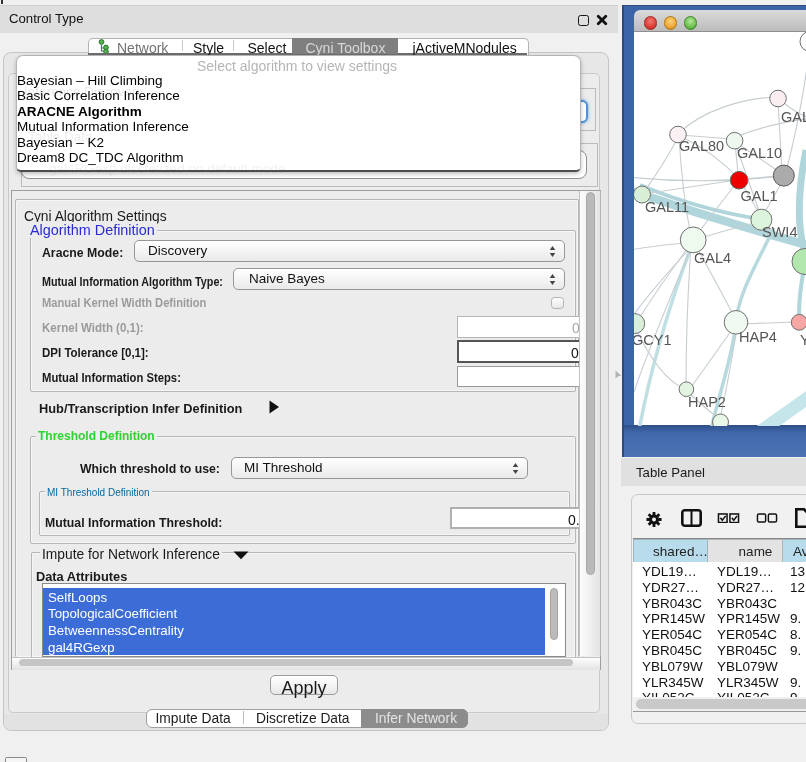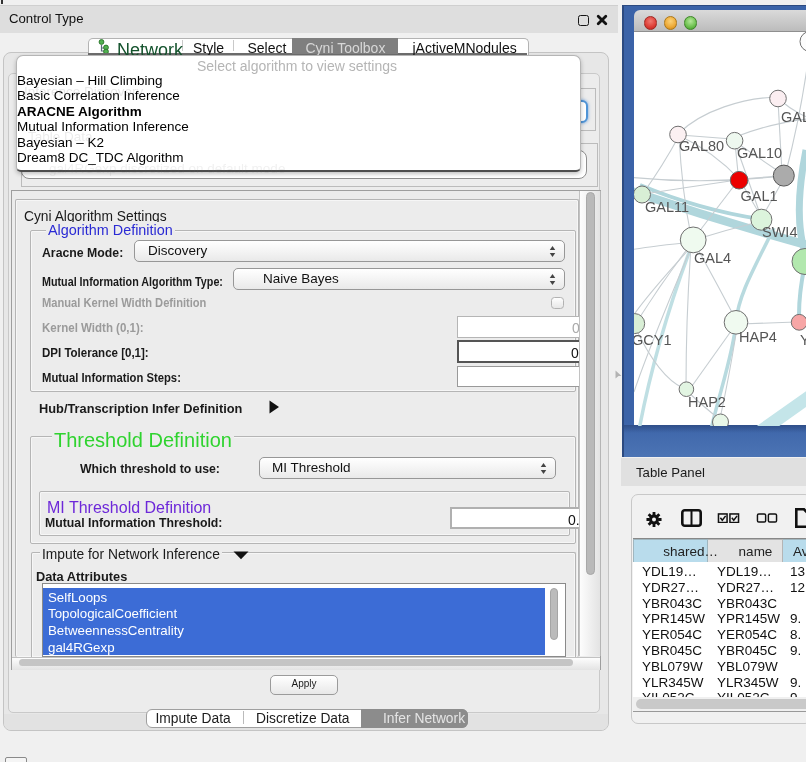--- a/index.html
+++ b/index.html
@@ -38,50 +38,50 @@
 <div class="ab" style="left:88px;top:53px;width:439px;height:1.5px;background:#6e6e6e;"></div>
 <div class="ab" style="left:292px;top:37.5px;width:105.5px;height:16.5px;background:#7f7f7f;"></div>
 <div class="ab" style="left:182px;top:40px;width:1px;height:11px;background:#c9c9c9;"></div>
 <div class="ab" style="left:232.5px;top:40px;width:1px;height:11px;background:#c9c9c9;"></div>
 <svg class="ab" style="left:96px;top:38px;" width="14" height="15" viewBox="0 0 14 15">
 <path d="M5.5 7 V13 H8 M5.5 10 H8" stroke="#5a6b7a" stroke-width="1.2" fill="none"></path>
 <circle cx="5.5" cy="4" r="2.4" fill="#51b151" stroke="#2d7a2d"></circle>
 <circle cx="10" cy="9.5" r="2.4" fill="#51b151" stroke="#2d7a2d"></circle>
 <circle cx="10" cy="13.5" r="2.4" fill="#51b151" stroke="#2d7a2d"></circle>
 </svg>
-<div class="ab" style="left:117px;top:39.5px;font-size:18px;color:#14532d;">Network</div>
+<div class="ab" style="left:117px;top:39.5px;font-size:14px;color:#737373;">Network</div>
 <div class="ab" style="left:193px;top:39.5px;font-size:14px;color:#111;">Style</div>
 <div class="ab" style="left:247.5px;top:39.5px;font-size:14px;color:#111;">Select</div>
 <div class="ab" style="left:305.5px;top:39.5px;font-size:14px;color:#d8d8d8;">Cyni Toolbox</div>
 <div class="ab" style="left:412.5px;top:39.5px;font-size:14px;color:#111;">jActiveMNodules</div>
 
 <div class="ab" style="left:21px;top:88px;width:575px;height:43px;border:1px solid #bbb;box-sizing:border-box;"></div>
 <div class="ab" style="left:450px;top:100px;width:138px;height:23px;background:#fff;border:2px solid #4f94d6;border-radius:6px;box-sizing:border-box;box-shadow:0 0 2.5px 1px rgba(90,150,220,0.5);"></div>
 <div class="ab" style="left:21px;top:143px;width:575px;height:42px;border:1px solid #bbb;"></div>
 <div class="ab" style="left:21px;top:150px;width:564px;height:27px;background:#fff;border:1px solid #8f8f8f;border-radius:8px;"></div>
 
 <div class="ab" style="left:10.5px;top:189.5px;width:590.5px;height:480.5px;background:#ececec;border:1px solid #9e9e9e;box-sizing:border-box;"></div>
 
 <groupbox style="left:15px;top:199px;width:561.5px;height:457px;border-bottom:none;"></groupbox>
 <div class="gtitle" style="left:22px;top:192.5px;margin-top:16px;">Cyni Algorithm Settings</div>
 
 <groupbox style="left:30px;top:230px;width:543.5px;height:160px;"></groupbox>
-<div class="gtitle" style="left:46px;top:221.5px;color:#2a2ad4;font-size:14.4px;">Algorithm Definition</div>
+<div class="gtitle" style="left:28px;top:221.5px;color:#2a2ad4;font-size:14.4px;">Algorithm Definition</div>
 
 <div class="lbl" style="transform:scaleX(0.96);transform-origin:0 50%;left:42px;top:245px;">Aracne Mode:</div>
 <div class="combo" style="left:134px;top:240px;width:431px;height:22px;box-sizing:border-box;padding-left:8px;">
   <span class="tx" style="left:13px;">Discovery</span>
   <svg class="stepper" viewBox="0 0 9 14">
       <path d="M4.5 0 L8 5 H1 Z" fill="#444"></path>
       <path d="M4.5 14 L8 9 H1 Z" fill="#444"></path>
     </svg>
 </div>
 <div class="lbl" style="transform:scaleX(0.84);transform-origin:0 50%;left:42px;top:273.5px;">Mutual Information Algorithm Type:</div>
 <div class="combo" style="left:233px;top:268px;width:332px;height:22px;box-sizing:border-box;">
-  <span class="tx" style="left:29px;">Naive Bayes</span>
+  <span class="tx" style="left:15px;">Naive Bayes</span>
   <svg class="stepper" viewBox="0 0 9 14">
       <path d="M4.5 0 L8 5 H1 Z" fill="#444"></path>
       <path d="M4.5 14 L8 9 H1 Z" fill="#444"></path>
     </svg>
 </div>
 <div class="glbl" style="transform:scaleX(0.87);transform-origin:0 50%;left:42px;top:295px;">Manual Kernel Width Definition</div>
 <div class="ab" style="left:550.5px;top:297px;width:13px;height:12px;background:linear-gradient(#fefefe,#e7e7e7);border:1px solid #b2b2b2;border-radius:3.5px;box-sizing:border-box;"></div>
 <div class="glbl" style="transform:scaleX(0.9);transform-origin:0 50%;left:42px;top:320px;">Kernel Width (0,1):</div>
 <div class="field" style="left:425.5px;top:315.5px;width:142px;height:22px;box-sizing:border-box;border-color:#b5b5b5;">
     <span style="color:#a9a9a9;">0.0</span>
@@ -94,33 +94,33 @@
 <div class="field" style="left:425.5px;top:366px;width:142px;height:21px;box-sizing:border-box;">
     <span>6</span>
   </div>
 
 <div class="lbl" style="left:39px;top:401px;">Hub/Transcription Infer Definition</div>
 <svg class="ab" style="left:268px;top:400px;" width="12" height="14" viewBox="0 0 12 14">
     <path d="M1.5 0.5 L11 7 L1.5 13.5 Z" fill="#111"></path>
   </svg>
 
 <groupbox style="left:30px;top:436px;width:544px;height:106px;"></groupbox>
-<div class="gtitle" style="left:52px;top:428.5px;color:#2fd32f;font-size:20px;">Threshold Definition</div>
+<div class="gtitle" style="left:36px;top:428.5px;color:#2fd32f;font-size:12px;font-weight:bold;">Threshold Definition</div>
 
 <div class="lbl" style="transform:scaleX(0.96);transform-origin:0 50%;left:80px;top:460.5px;">Which threshold to use:</div>
-<div class="combo" style="left:231px;top:457px;width:297px;height:21.5px;box-sizing:border-box;margin-left:28px;">
+<div class="combo" style="left:231px;top:457px;width:297px;height:21.5px;box-sizing:border-box;">
   <span class="tx">MI Threshold</span>
   <svg class="stepper" viewBox="0 0 9 14">
       <path d="M4.5 0 L8 5 H1 Z" fill="#444"></path>
       <path d="M4.5 14 L8 9 H1 Z" fill="#444"></path>
     </svg>
 </div>
 
 <groupbox style="left:39px;top:491px;width:529px;height:42.5px;"></groupbox>
-<div class="gtitle" style="left:45px;top:499px;color:#6d28d9;font-size:16px;">MI Threshold Definition</div>
+<div class="gtitle" style="left:45px;top:487px;color:#0369a1;font-size:10px;">MI Threshold Definition</div>
 <div class="lbl" style="transform:scaleX(0.96);transform-origin:0 50%;left:45px;top:514.5px;">Mutual Information Threshold:</div>
 <div class="field" style="left:418.5px;top:506.5px;width:146px;height:22px;box-sizing:border-box;border:2px solid #b0b0b0;">
     <span>0.5</span>
   </div>
 
 <groupbox style="left:31px;top:552px;width:543px;height:112px;border-bottom:none;"></groupbox>
 <div class="gtitle" style="left:40px;top:547px;">Impute for Network Inference</div>
 <svg class="ab" style="left:233px;top:551px;" width="16" height="8.5" viewBox="0 0 16 8.5">
     <path d="M0.5 0.5 H15.5 L8 8.2 Z" fill="#111"></path>
   </svg>
@@ -129,28 +129,28 @@
 <div class="ab" style="left:41.5px;top:582.5px;width:524px;height:74.5px;background:#fff;border:1px solid #8a8a8a;box-sizing:border-box;"></div>
 <div class="ab" style="left:42.5px;top:587.5px;width:502px;height:67px;background:#3c6cd6;"></div>
 <div class="ab" style="left:48px;top:589.5px;font-size:13.3px;color:#fff;line-height:16.8px;">SelfLoops<br>TopologicalCoefficient<br>BetweennessCentrality<br>gal4RGexp</div>
 <div class="ab" style="left:549.5px;top:588px;width:8.5px;height:51.5px;background:#bbb;border:1px solid #a5a5a5;border-radius:6px;box-sizing:border-box;"></div>
 
 <div class="ab" style="left:578.5px;top:190.5px;width:22px;height:465px;background:linear-gradient(90deg,#fdfdfd,#e3e3e3);border-left:1px solid #c2c2c2;border-right:1px solid #b5b5b5;box-sizing:border-box;"></div>
 <div class="ab" style="left:585.5px;top:191.5px;width:9.5px;height:383px;background:#b9b9b9;border:1px solid #a8a8a8;border-radius:6px;box-sizing:border-box;"></div>
 <div class="ab" style="left:11.5px;top:656.5px;width:588px;height:13px;background:linear-gradient(#fdfdfd,#e3e3e3);border-top:1px solid #c2c2c2;box-sizing:border-box;"></div>
 <div class="ab" style="left:19px;top:658.5px;width:554px;height:7.5px;background:#c5c5c5;border-radius:4px;box-sizing:border-box;"></div>
 
-<div class="ab" style="left:270px;top:675px;width:68px;height:20px;background:linear-gradient(#ffffff,#e8e8e8);border:1px solid #9b9b9b;border-radius:5px;box-sizing:border-box;text-align:center;font-size:10px;color:#1a1a1a;"><span style="position:relative;top:2px;">Apply</span></div>
+<div class="ab" style="left:270px;top:675px;width:68px;height:20px;background:linear-gradient(#ffffff,#e8e8e8);border:1px solid #9b9b9b;border-radius:5px;box-sizing:border-box;text-align:center;font-size:18px;color:#1a1a1a;"><span style="position:relative;top:2px;">Apply</span></div>
 
 <div class="ab" style="left:145.5px;top:708.5px;width:322px;height:19px;background:#fff;border:1px solid #9f9f9f;border-radius:6px;box-sizing:border-box;"></div>
 <div class="ab" style="left:361px;top:708.5px;width:107px;height:19px;background:#8c8c8c;border-radius:0 6px 6px 0;box-sizing:border-box;"></div>
 <div class="ab" style="left:242.5px;top:711px;width:1px;height:13px;background:#bbb;"></div>
 <div class="ab" style="left:155.5px;top:710.5px;font-size:13.8px;color:#1c1c1c;">Impute Data</div>
 <div class="ab" style="left:256px;top:710.5px;font-size:13.8px;color:#1c1c1c;">Discretize Data</div>
-<div class="ab" style="left:383px;top:710.5px;font-size:13.8px;color:#e4e4e4;">Infer Network</div>
+<div class="ab" style="left:375px;top:710.5px;font-size:13.8px;color:#e4e4e4;">Infer Network</div>
 
 <div class="ab" style="left:15.5px;top:54.5px;width:565px;height:117px;background:#ffffff;border:1px solid #b5b5b5;border-bottom:2px solid #4d4d4d;border-radius:7px 7px 5px 5px;box-shadow:0 2px 4px rgba(0,0,0,0.25);box-sizing:border-box;z-index:50;"></div>
 <div class="ab" style="z-index:51;left:197px;top:57.5px;font-size:14px;color:#b5b5b5;">Select algorithm to view settings</div>
 <div class="ab" style="z-index:51;left:17px;top:72.5px;font-size:13.5px;color:#000;line-height:15.5px;">Bayesian – Hill Climbing<br>Basic Correlation Inference<br><b>ARACNE Algorithm</b><br>Mutual Information Inference<br>Bayesian – K2<br>Dream8 DC_TDC Algorithm</div>
 
 <div class="ab" style="z-index:52;left:24px;top:84px;font-size:13.5px;color:rgba(110,110,110,0.16);">Inference Discovery</div>
 <div class="ab" style="z-index:52;left:28px;top:129px;font-size:13.5px;color:rgba(110,110,110,0.14);">Table Data</div>
 <div class="ab" style="z-index:52;left:49px;top:160.5px;font-size:13.5px;color:rgba(110,110,110,0.10);">gal4RGexp discretized on default mode</div>
 
 <svg class="ab" style="left:615px;top:370px;" width="7" height="9" viewBox="0 0 7 9">
@@ -274,21 +274,21 @@
 <rect x="13" y="1" width="9" height="9" rx="1.5" fill="none" stroke="#111" stroke-width="1.6"></rect>
 </svg>
 <svg class="ab" style="left:795px;top:508px;" width="14" height="20" viewBox="0 0 14 20">
 <path d="M1.3 1.3 H9 L12.7 5 V18.7 H1.3 Z" fill="none" stroke="#111" stroke-width="2.6"></path>
 </svg>
 
 <div class="ab" style="left:633px;top:537.5px;width:173px;height:24.5px;border-top:1px solid #888;box-sizing:border-box;">
  <div class="ab" style="left:0;top:0;width:75px;height:24px;background:#b9dcec;border:1px solid #9fb6bf;box-sizing:border-box;"></div>
  <div class="ab" style="left:75px;top:0;width:75px;height:24px;background:#e3e3e3;border:1px solid #b5b5b5;border-left:none;box-sizing:border-box;"></div>
  <div class="ab" style="left:150px;top:0;width:30px;height:24px;background:#b9dcec;border:1px solid #9fb6bf;border-left:none;box-sizing:border-box;"></div>
- <div class="ab" style="left:10px;top:5.5px;width:75px;text-align:right;font-size:13.5px;color:#222;">shared…</div>
+ <div class="ab" style="left:10px;top:5.5px;width:75px;text-align:center;font-size:13.5px;color:#222;">shared…</div>
  <div class="ab" style="left:85px;top:5.5px;width:75px;text-align:center;font-size:13.5px;color:#222;">name</div>
  <div class="ab" style="left:160px;top:5.5px;width:40px;font-size:13.5px;color:#222;">Av</div>
 </div>
 <div class="ab" style="left:633px;top:561.5px;width:173px;height:135.5px;background:#fff;overflow:hidden;">
  <div class="ab" style="left:9px;top:2.5px;font-size:13.5px;color:#111;line-height:15.8px;">YDL19…<br>YDR27…<br>YBR043C<br>YPR145W<br>YER054C<br>YBR045C<br>YBL079W<br>YLR345W<br>YIL052C</div>
  <div class="ab" style="left:84px;top:2.5px;font-size:13.5px;color:#111;line-height:15.8px;">YDL19…<br>YDR27…<br>YBR043C<br>YPR145W<br>YER054C<br>YBR045C<br>YBL079W<br>YLR345W<br>YIL052C</div>
  <div class="ab" style="left:157px;top:2.5px;font-size:13.5px;color:#111;line-height:15.8px;">13<br>12<br>&nbsp;<br>9.<br>8.<br>9.<br>&nbsp;<br>9.<br>9.</div>
 </div>
 <div class="ab" style="left:633px;top:697px;width:173px;height:14.5px;background:#f0f0f0;border-bottom:1px solid #999;box-sizing:border-box;"></div>
 <div class="ab" style="left:636px;top:698.5px;width:175px;height:10px;background:#c9c9c9;border-radius:5px;"></div>

